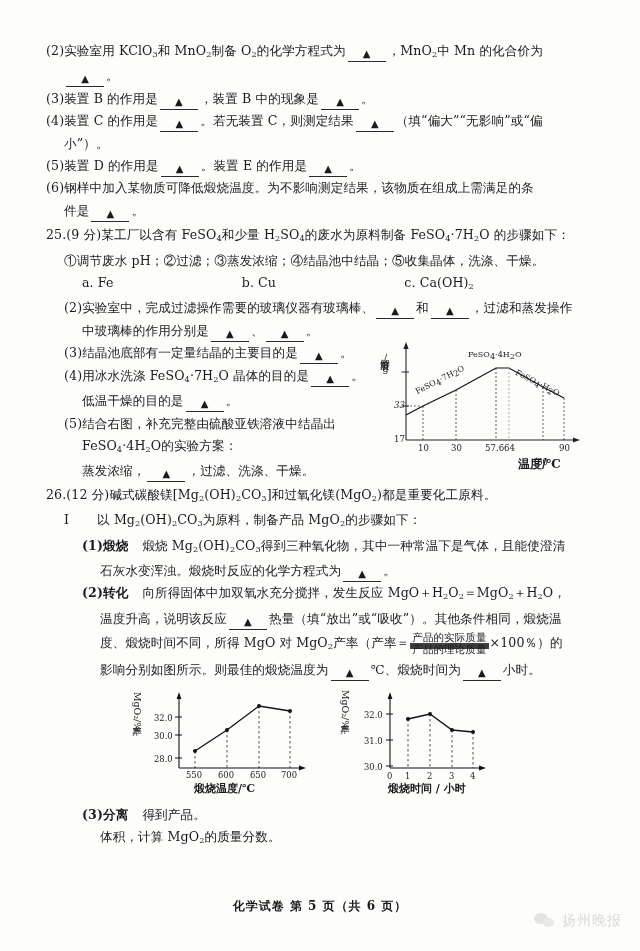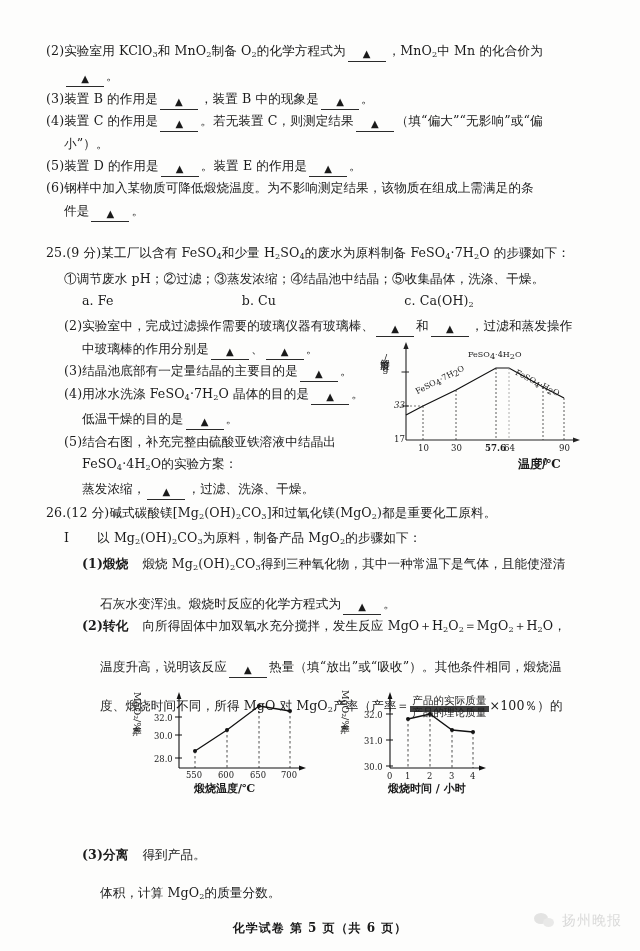--- a/index.html
+++ b/index.html
@@ -21,21 +21,21 @@
     left:46px;top:40px;width:552px;
   }
   .ln{
     font-size:12.6px;
     line-height:22.4px;
     letter-spacing:0.1px;
     white-space:nowrap;
   }
   .indent1{padding-left:18px;}
   .indent2{padding-left:36px;}
-  .indent3{padding-left:54px;margin-top:15px;}
+  .indent3{padding-left:54px;}
   .blank{
     display:inline-block;
     min-width:38px;
     text-align:center;
     border-bottom:1px solid #2a2a2a;
     line-height:15px;
     vertical-align:-2px;
     margin:0 2px;
   }
   .blank .tri{font-size:10px;}
@@ -88,21 +88,21 @@
     white-space:nowrap;
   }
   .mini-chart .xlabel{
     position:absolute;font-size:11px;font-weight:bold;white-space:nowrap;
   }
   .mini-chart .tk{position:absolute;font-size:8.4px;white-space:nowrap;}
 
   
   .footer{
     position:absolute;
-    left:0;top:920px;width:640px;
+    left:0;top:898px;width:640px;
     text-align:center;
     font-size:12px;
     font-weight:bold;
     letter-spacing:1px;
   }
   .watermark{
     position:absolute;
     right:18px;top:912px;
     display:flex;align-items:center;gap:6px;
     opacity:.30;
@@ -147,21 +147,21 @@
       <span>(5)装置 D 的作用是</span><span class="blank"><span class="tri">▲</span></span><span>。装置 E 的作用是</span><span class="blank"><span class="tri">▲</span></span><span>。</span>
     </div>
 
     <div class="ln">
       <span>(6)钢样中加入某物质可降低煅烧温度。为不影响测定结果，该物质在组成上需满足的条</span>
     </div>
     <div class="ln indent1">
       <span>件是</span><span class="blank"><span class="tri">▲</span></span><span>。</span>
     </div>
 
-    <div class="ln" style="margin-top:20px;">
+    <div class="ln" style="margin-top:2px;">
       <span>25.(9 分)某工厂以含有 FeSO</span><sub>4</sub><span>和少量 H</span><sub>2</sub><span>SO</span><sub>4</sub><span>的废水为原料制备 FeSO</span><sub>4</sub><span>·7H</span><sub>2</sub><span>O 的步骤如下：</span>
     </div>
     <div class="ln indent1">
       <span>①调节废水 pH；②过滤；③蒸发浓缩；④结晶池中结晶；⑤收集晶体，洗涤、干燥。</span>
     </div>
 
     <div class="ln indent2">
       
       <span>a. Fe</span>
       <span class="sp" style="width:120px;"></span>
@@ -214,20 +214,23 @@
 
     <div class="ln indent2">
       <b class="bold">(2)转化</b><span class="sp"></span><span>向所得固体中加双氧水充分搅拌，发生反应 MgO＋H</span><sub>2</sub><span>O</span><sub>2</sub><span>＝MgO</span><sub>2</sub><span>＋H</span><sub>2</sub><span>O，</span>
     </div>
     <div class="ln indent3">
       <span>温度升高，说明该反应</span><span class="blank"><span class="tri">▲</span></span><span>热量（填“放出”或“吸收”）。其他条件相同，煅烧温</span>
     </div>
     <div class="ln indent3" style="line-height:26px;">
       <span>度、煅烧时间不同，所得 MgO 对 MgO</span><sub>2</sub><span>产率（产率＝</span><span class="frac"><span class="num">产品的实际质量</span><br><span class="den">产品的理论质量</span></span><span>×100％）的</span>
     </div>
+    <div class="ln indent3">
+      <span>影响分别如图所示。则最佳的煅烧温度为</span><span class="blank"><span class="tri">▲</span></span><span>℃、煅烧时间为</span><span class="blank"><span class="tri">▲</span></span><span>小时。</span>
+    </div>
 
     <div style="height:122px;"></div>
 
     <div class="ln indent2">
       <b class="bold">(3)分离</b><span class="sp"></span><span>得到产品。</span>
     </div>
     <div class="ln indent3">
       <span>体积，计算 MgO</span><sub>2</sub><span>的质量分数。</span>
     </div>
 
@@ -256,21 +259,21 @@
       <line x1="186" y1="68" x2="186" y2="110" stroke="#333" stroke-width="0.8" stroke-dasharray="2,2"></line>
 
       <line x1="28" y1="76" x2="45" y2="76" stroke="#333" stroke-width="0.7" stroke-dasharray="2,2"></line>
     </svg>
 
     <span class="tick-lab" style="left:16px;top:70px;font-style:italic;">33</span>
     <span class="tick-lab" style="left:16px;top:104px;">17</span>
 
     <span class="tick-lab" style="left:40px;top:113px;">10</span>
     <span class="tick-lab" style="left:73px;top:113px;">30</span>
-    <span class="tick-lab" style="left:107px;top:113px;font-weight:bold;">57.6</span>
+    <span class="tick-lab" style="left:107px;top:113px;">57.6</span>
     <span class="tick-lab" style="left:126px;top:113px;">64</span>
     <span class="tick-lab" style="left:159px;top:127px;">80</span>
     <span class="tick-lab" style="left:181px;top:113px;">90</span>
 
     <span class="axis-name" style="left:140px;top:126px;font-weight:bold;">温度/℃</span>
 
     <span class="curve-lab" style="left:36px;top:58px;transform:rotate(-27deg);transform-origin:left top;"><span>FeSO</span><sub>4</sub><span>·7H</span><sub>2</sub><span>O</span></span>
 
     <span class="curve-lab" style="left:90px;top:20px;text-align:center;"><span>FeSO</span><sub>4</sub><span>·4H</span><sub>2</sub><span>O</span></span>
 

